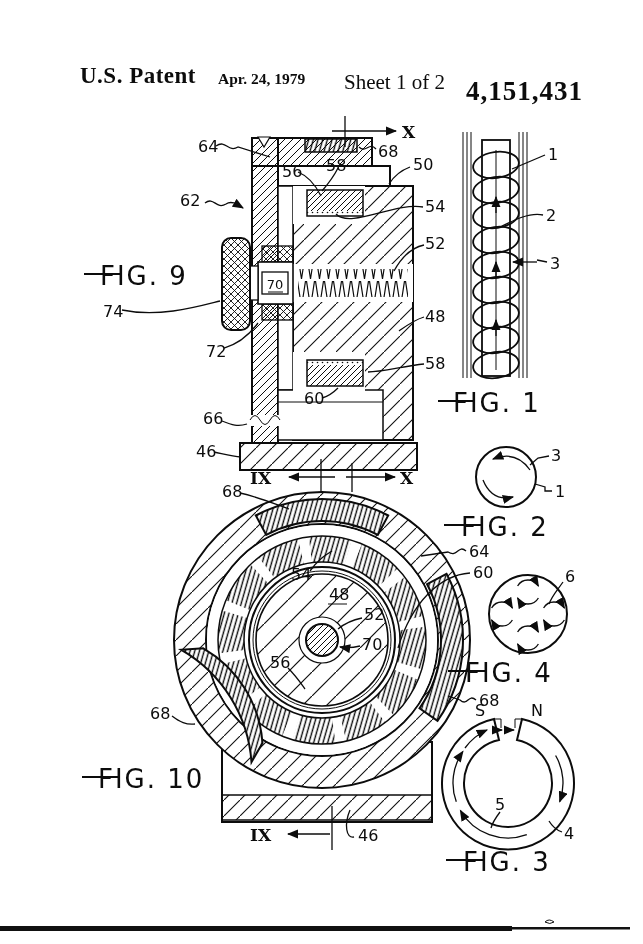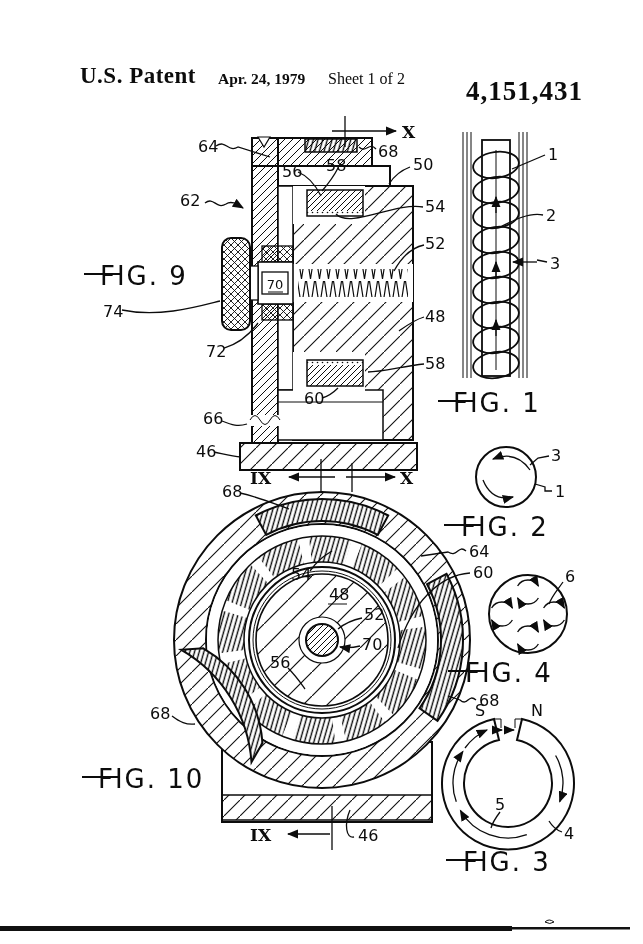--- a/index.html
+++ b/index.html
@@ -1,21 +1,21 @@
 <!DOCTYPE html>
 <html><head>
 <meta charset="utf-8">
 <style>
   html,body{margin:0;padding:0;background:#e8e8e8;}
   .page{position:relative;width:643px;height:944px;background:#ffffff;overflow:hidden;
         font-family:"Liberation Serif", serif;}
   .hdr{position:absolute;color:#0c0c0c;white-space:nowrap;}
   .hdr-title{left:80px;top:63px;font-size:23px;font-weight:bold;letter-spacing:.5px;}
   .hdr-date{left:218px;top:70px;font-size:15.5px;font-weight:bold;}
-  .hdr-sheet{left:328px;top:70px;font-size:16px;}
+  .hdr-sheet{left:344px;top:70px;font-size:21px;}
   .hdr-num{left:466px;top:76px;font-size:27px;font-weight:bold;letter-spacing:1px;}
   svg{position:absolute;left:0;top:0;}
   text{fill:#0c0c0c;}
   .ref{font-family:"DejaVu Sans", sans-serif;font-size:16px;}
   .refsm{font-family:"DejaVu Sans", sans-serif;font-size:13px;}
   .cap{font-family:"DejaVu Sans", sans-serif;font-size:26px;letter-spacing:2px;}
   .rn{font-family:"DejaVu Serif", serif;font-size:17px;font-weight:bold;}
   .ld{fill:none;stroke:#0c0c0c;stroke-width:1.3;}
   .ol{fill:none;stroke:#0c0c0c;stroke-width:2;}
   .ol15{fill:none;stroke:#0c0c0c;stroke-width:1.5;}

